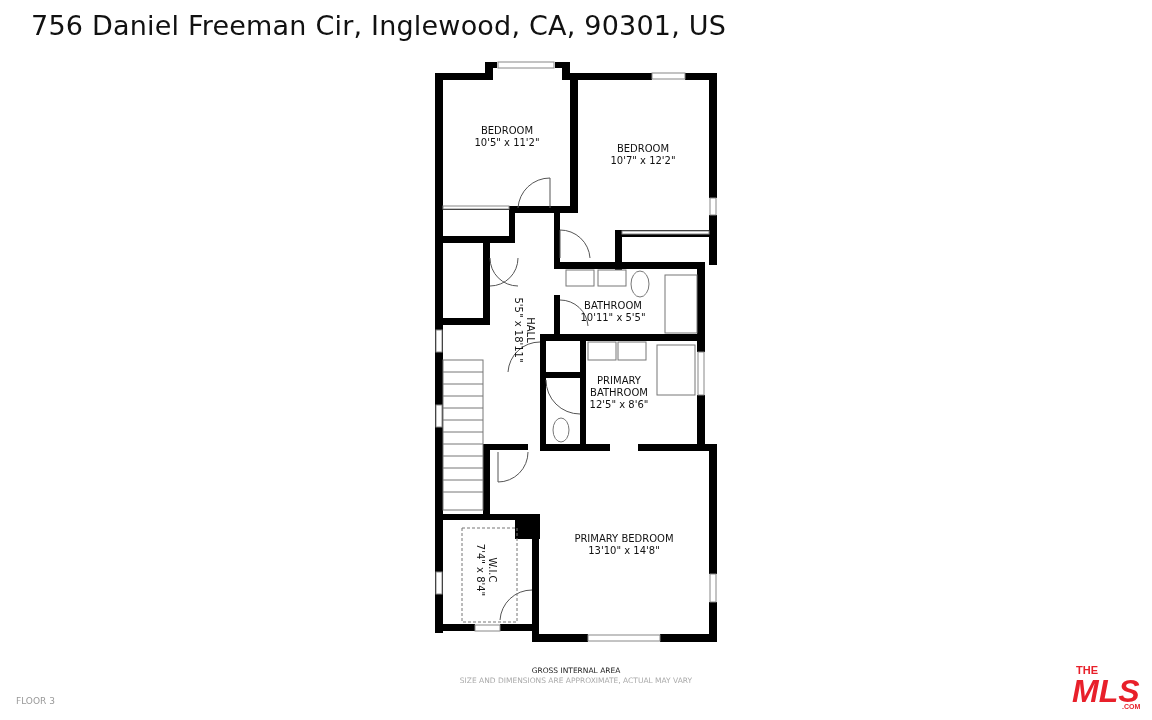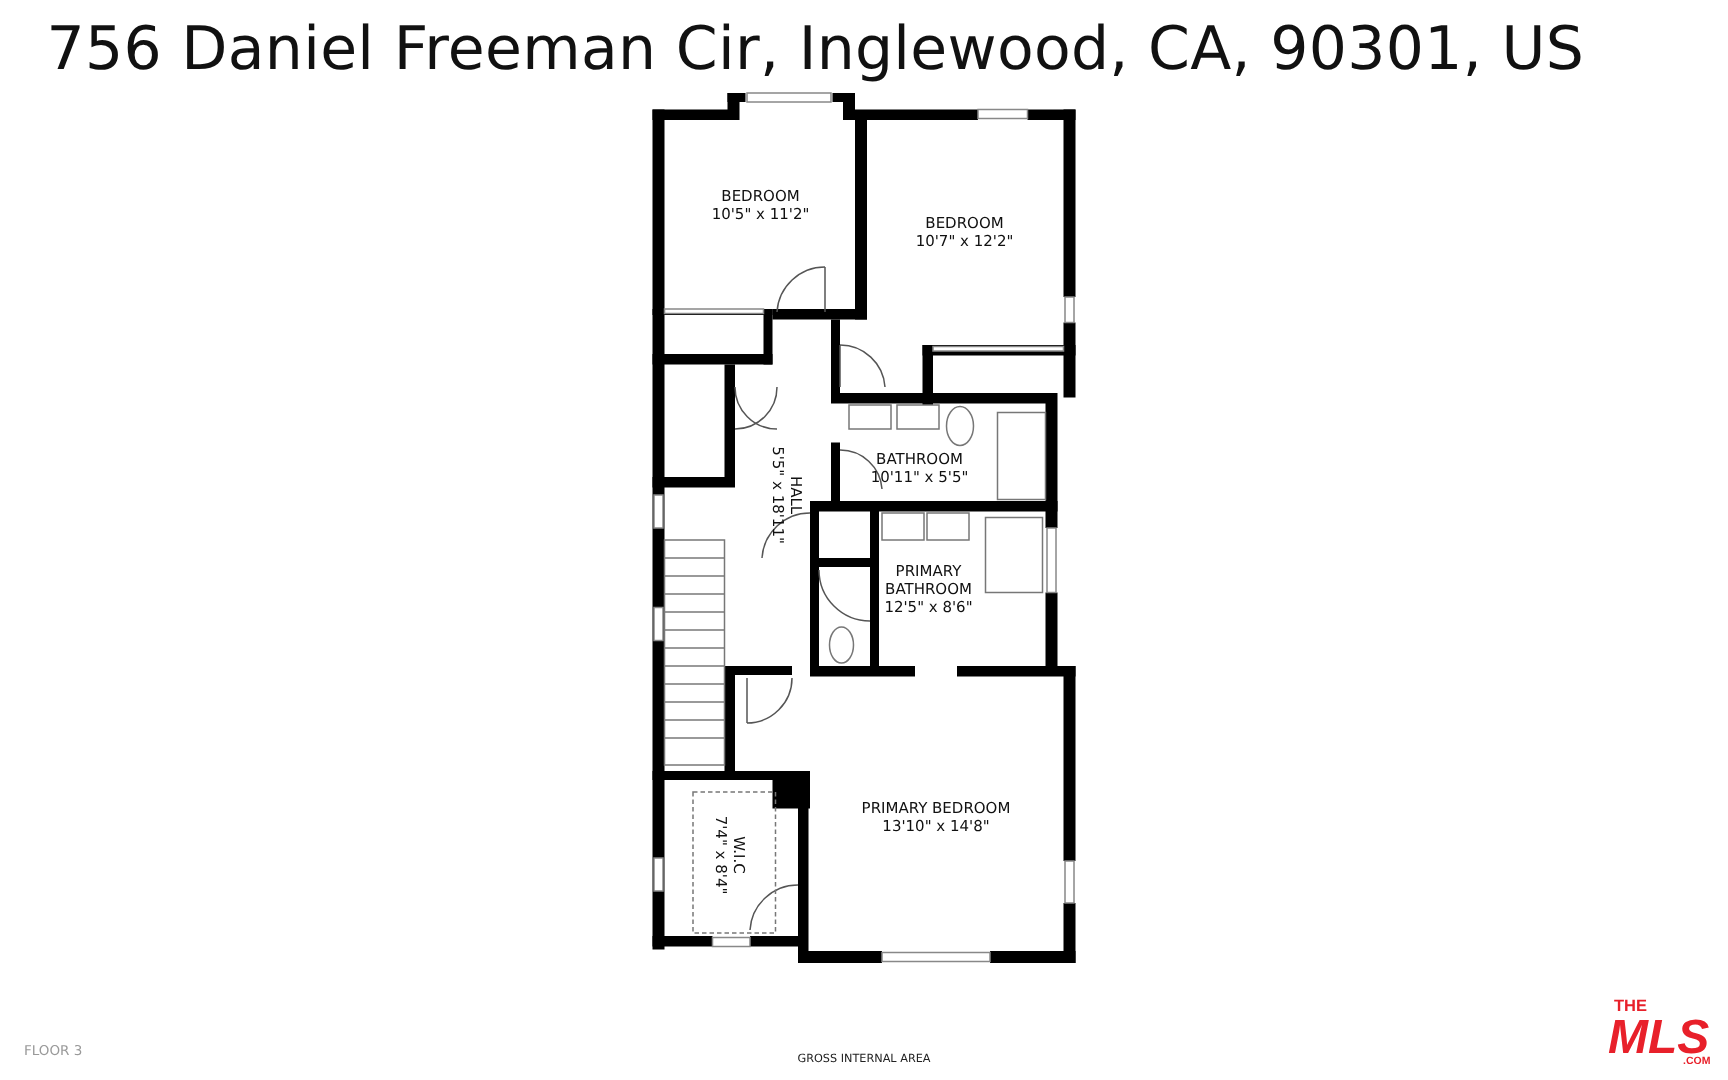--- a/index.html
+++ b/index.html
@@ -1,20 +1,20 @@
 <!DOCTYPE html>
 <html><head>
 <meta charset="utf-8">
 <style>
   html, body { margin:0; padding:0; background:#ffffff; }
   body { width:1152px; height:720px; position:relative; overflow:hidden; font-family:"DejaVu Sans", sans-serif; }
-  .title { position:absolute; left:31px; top:10px; font-size:40px; color:#111; font-family:"DejaVu Sans", sans-serif; letter-spacing:0.2px; white-space:nowrap; }
+  .title { position:absolute; left:31px; top:10px; font-size:27px; color:#111; font-family:"DejaVu Sans", sans-serif; letter-spacing:0.2px; white-space:nowrap; }
   svg.plan { position:absolute; left:0; top:0; }
   .lbl { font-family:"DejaVu Sans", sans-serif; font-size:10px; fill:#111; text-anchor:middle; }
-  .footer { position:absolute; left:0; width:1152px; top:666px; text-align:center; font-size:7.5px; line-height:9.5px; color:#222; font-family:"DejaVu Sans", sans-serif;margin-top:35px; }
+  .footer { position:absolute; left:0; width:1152px; top:666px; text-align:center; font-size:7.5px; line-height:9.5px; color:#222; font-family:"DejaVu Sans", sans-serif; }
   .footer .muted { color:#aaa; }
   .floor { position:absolute; left:16px; top:696px; font-size:9px; color:#999; font-family:"DejaVu Sans", sans-serif;text-align:center; }
   .logo { position:absolute; left:1070px; top:662px; width:80px; height:50px; }
 </style>
 </head>
 <body>
 
 <div class="title">756 Daniel Freeman Cir, Inglewood, CA, 90301, US</div>
 
 <svg class="plan" width="1152" height="720" viewBox="0 0 1152 720">
@@ -150,20 +150,21 @@
     <text class="lbl" x="624" y="554">13'10" x 14'8"</text>
     <g transform="translate(487,570) rotate(90)">
       <text class="lbl" x="0" y="-2">W.I.C</text>
       <text class="lbl" x="0" y="10">7'4" x 8'4"</text>
     </g>
   </g>
 </svg>
 
 <div class="footer">
   <div>GROSS INTERNAL AREA</div>
+  <div class="muted">SIZE AND DIMENSIONS ARE APPROXIMATE, ACTUAL MAY VARY</div>
 </div>
 
 <div class="floor">FLOOR 3</div>
 
 <svg class="logo" viewBox="0 0 80 50">
   <text x="6" y="12" font-family="Liberation Sans, sans-serif" font-weight="bold" font-size="11" fill="#e8202a">THE</text>
   <text x="2" y="40" font-family="Liberation Sans, sans-serif" font-weight="bold" font-style="italic" font-size="32" fill="#e8202a">MLS</text>
   <text x="52" y="47" font-family="Liberation Sans, sans-serif" font-weight="bold" font-size="7" fill="#e8202a">.COM</text>
 </svg>
 

